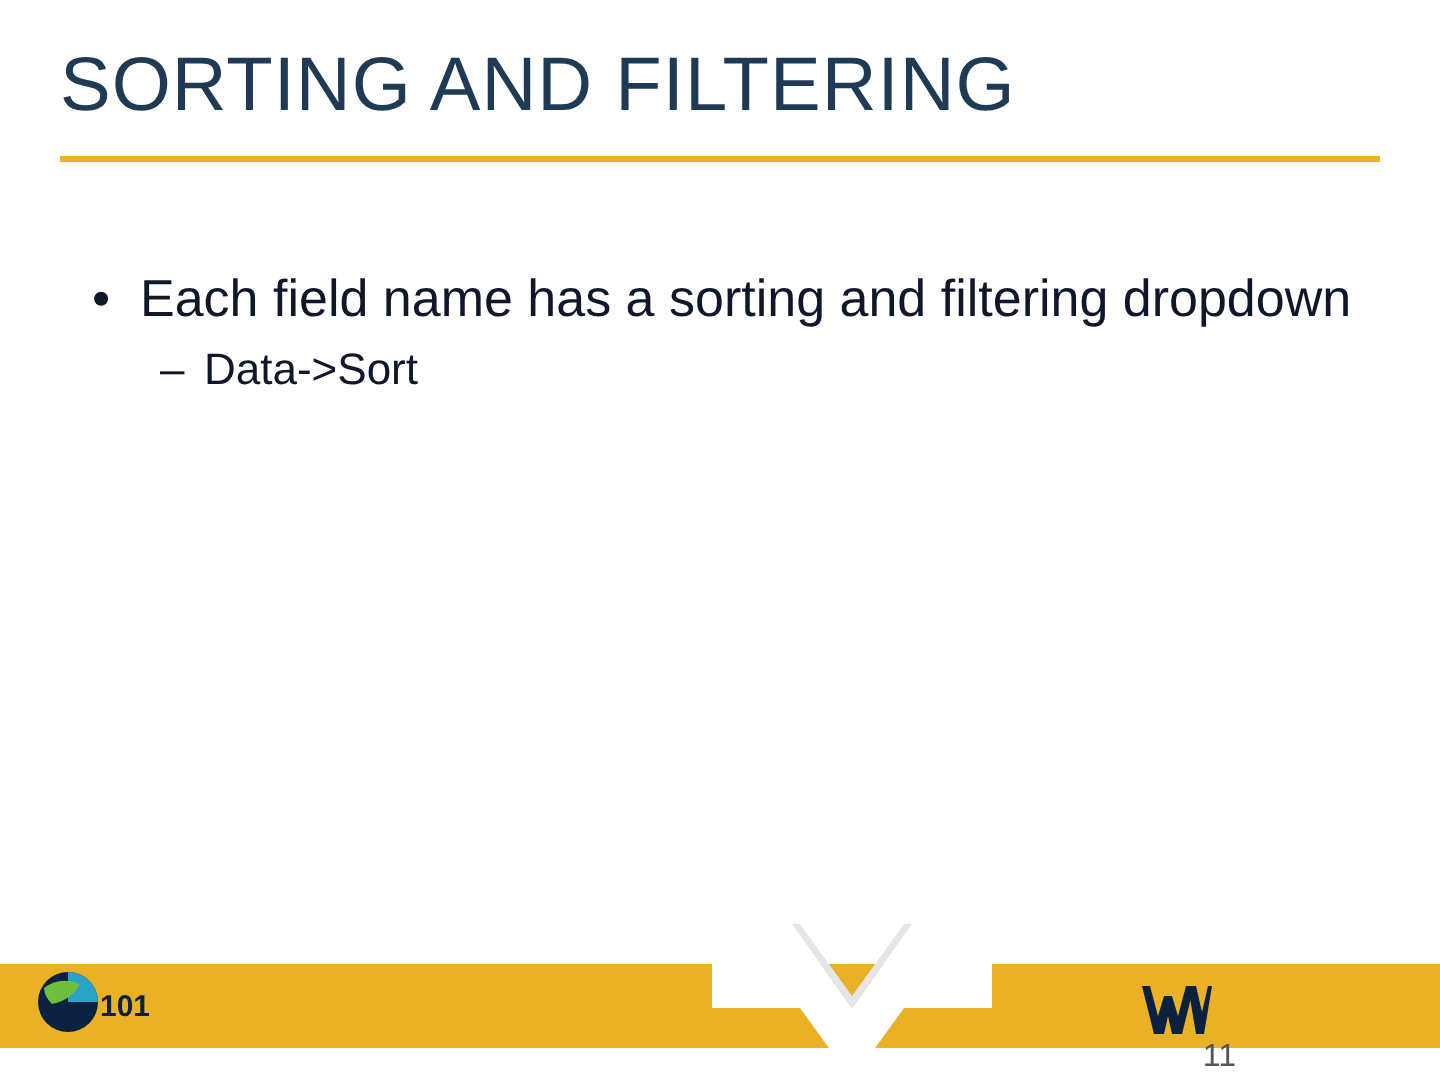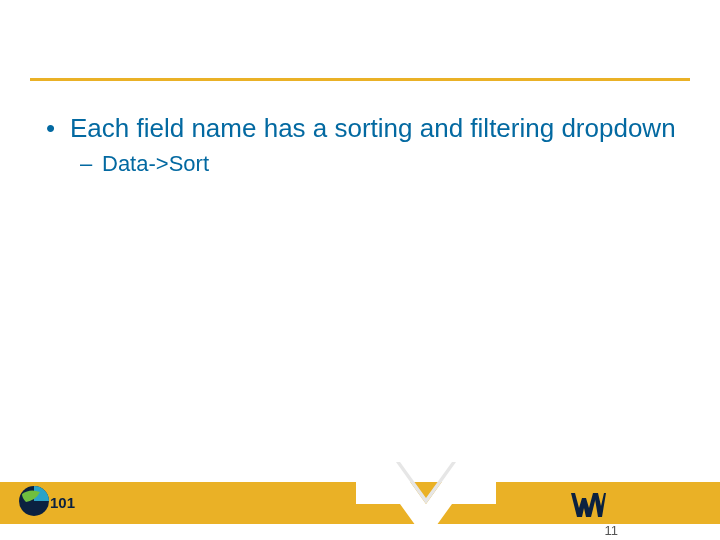--- a/index.html
+++ b/index.html
@@ -1,37 +1,38 @@
 <!DOCTYPE html>
 <html><head>
 <meta charset="utf-8">
 <style>
   * { margin: 0; padding: 0; box-sizing: border-box; }
   html, body { width: 720px; height: 540px; font-family: Arial, Helvetica, sans-serif; background: #fff; overflow: hidden; }
   .slide { position: relative; width: 720px; height: 540px; }
   .title { position: absolute; top: 22px; left: 30px; right: 30px; font-size: 38px; letter-spacing: 0.5px; color: #1f3a54; font-weight: 400; }
   .title-rule { position: absolute; top: 78px; left: 30px; width: 660px; height: 3px; background: #eab126; }
-  .content { position: absolute; top: 113px; left: 40px; right: 40px; color: #0369a1; }
+  .content { position: absolute; top: 134px; left: 40px; right: 40px; color: #0f172a; }
   .bullet-l1 { font-size: 26px; line-height: 1.22; margin-bottom: 2px; padding-left: 30px; position: relative; }
   .bullet-l1::before { content: "•"; position: absolute; left: 6px; top: 0; font-size: 26px; }
   .bullet-l2 { font-size: 22px; line-height: 1.35; margin-top: 4px; margin-bottom: 10px; padding-left: 62px; position: relative; }
   .bullet-l2::before { content: "–"; position: absolute; left: 40px; top: 0; font-size: 22px; }
   .footer { position: absolute; left: 0; bottom: 0; width: 624px; height: 78px; }
   .yellow-strip { position: absolute; left: 0; bottom: 16px; width: 720px; height: 42px; background: #eab126; }
   .white-below { position: absolute; left: 0; bottom: 0; width: 720px; height: 16px; background: #fff; }
   .chevron { position: absolute; right: 128px; bottom: 0; width: 140px; height: 78px; }
   .logo101 { position: absolute; left: 16px; bottom: 22px; width: 60px; height: 34px; }
   .wv { position: absolute; right: 18px; bottom: 20px; width: 36px; height: 30px; }
-  .page-num { position: absolute; right: 6px; bottom: 2px; font-size: 13px; color: #555; }
+  .page-num { position: absolute; right: 6px; bottom: 2px; font-size: 16px; color: #555; }
 </style>
 </head>
 <body>
 
 <div class="slide">
 
+  <div class="title">SORTING AND FILTERING</div>
   <div class="title-rule"></div>
 
   <div class="content">
     <div class="bullet-l1">Each field name has a sorting and filtering dropdown</div>
     <div class="bullet-l2">Data-&gt;Sort</div>
   </div>
 
   <div class="footer">
     <div class="yellow-strip"></div>
     <div class="white-below"></div>

